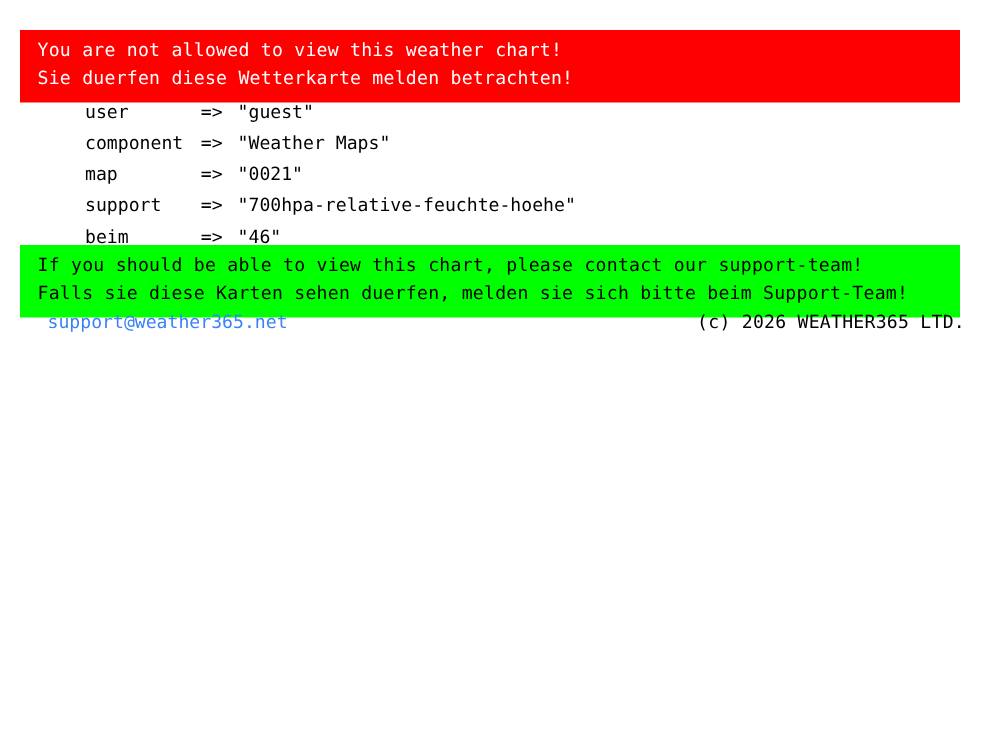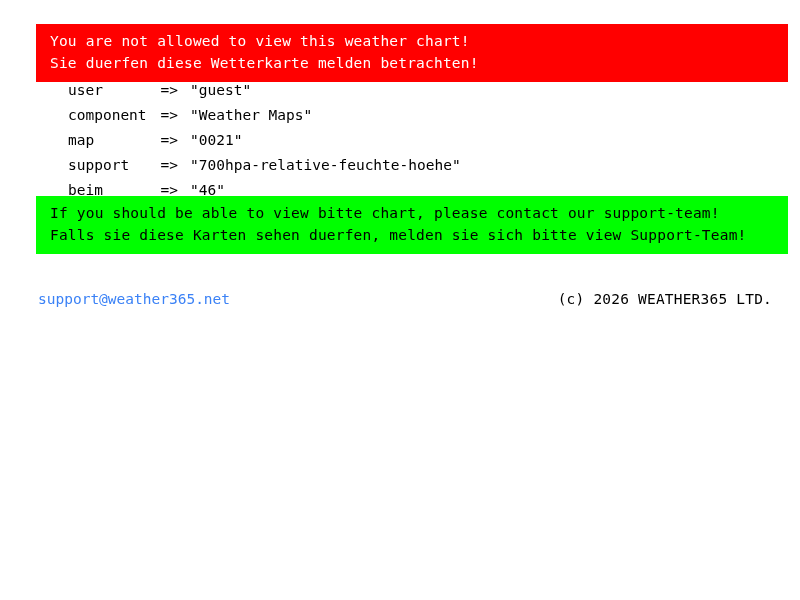--- a/index.html
+++ b/index.html
@@ -15,21 +15,21 @@
     font-size: 14.5px;
     color: #000000;
   }
   .page {
     position: relative;
     width: 800px;
     height: 600px;
   }
   .banner {
     position: absolute;
-    left: 36px;
+    left: 16px;
     width: 752px;
     box-sizing: border-box;
     padding: 6px 14px 8px 14px;
     line-height: 22px;
     white-space: nowrap;
   }
   .banner-error {
     top: 24px;
     background: #ff0000;
     color: #ffffff;
@@ -74,21 +74,20 @@
     justify-content: space-between;
     align-items: baseline;
     white-space: nowrap;
   }
   .footer .mail {
     color: #3b82f6;
     text-decoration: none;
   }
   .footer .copy {
     letter-spacing: 0.2px;
-    margin-top: 41px;
   }
 </style>
 </head>
 <body>
 
 <div class="page">
 
   <div class="banner banner-error">
     <span class="line">You are not allowed to view this weather chart!</span>
     <span class="line">Sie duerfen diese Wetterkarte melden betrachten!</span>
@@ -118,22 +117,22 @@
     </tr>
     <tr>
       <td class="key">beim</td>
       <td class="arrow">=&gt;</td>
       <td class="val">"46"</td>
     </tr>
   </tbody>
     </table>
 
   <div class="banner banner-ok">
-    <span class="line">If you should be able to view bitte chart, please contact our support-team!</span>
-    <span class="line">Falls sie diese Karten sehen duerfen, melden sie sich bitte view Support-Team!</span>
+    <span class="line">If you should be able to view this chart, please contact our support-team!</span>
+    <span class="line">Falls sie diese Karten sehen duerfen, melden sie sich bitte beim Support-Team!</span>
   </div>
 
   <div class="footer">
     <a class="mail" href="#">support@weather365.net</a>
     <span class="copy">(c) 2026 WEATHER365 LTD.</span>
   </div>
 
 </div>
 
 </body></html>

